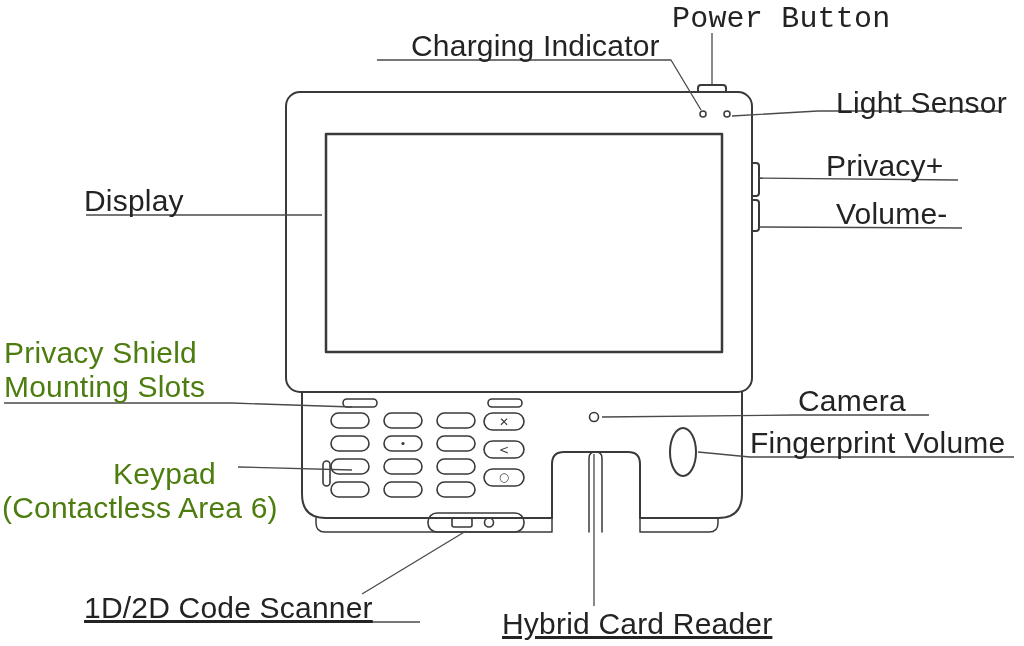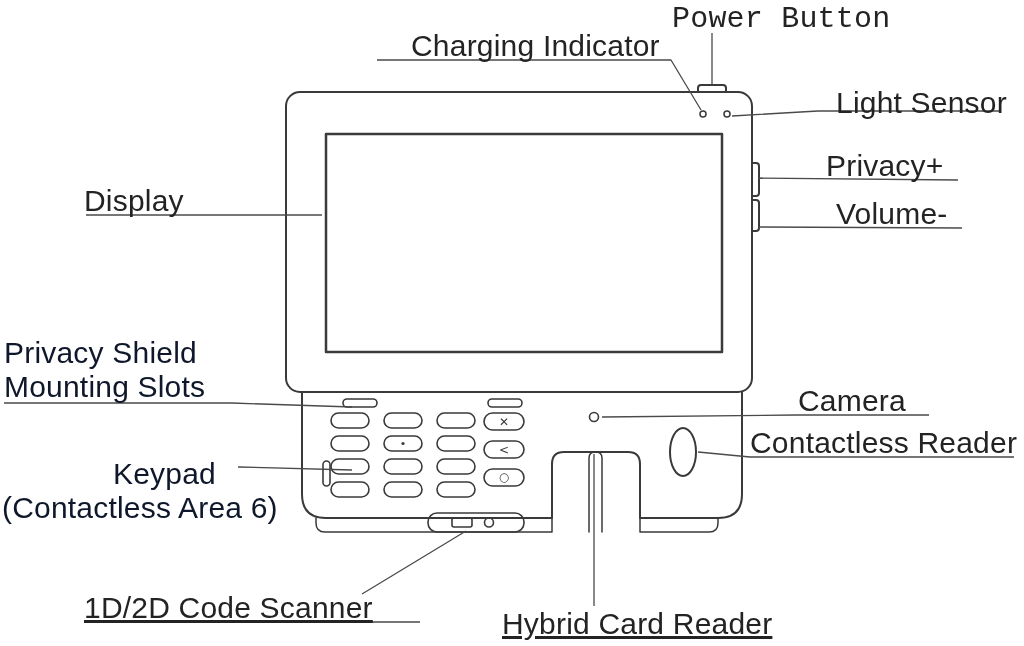--- a/index.html
+++ b/index.html
@@ -18,21 +18,21 @@
     font-size: 30px;
     font-weight: 400;
     color: #232323;
     white-space: nowrap;
     letter-spacing: 0.2px;
     line-height: 1.1;
   }
   .label-stack { position: absolute; }
   .label-stack .line {
     font-size: 30px;
-    color: #0f172a;
+    color: #4d7c0f;
     white-space: nowrap;
     letter-spacing: 0.2px;
     line-height: 34px;
   }
   .indent { padding-left: 111px; margin-top: 8px; }
 </style>
 </head>
 <body>
 
 <div class="canvas">
@@ -120,17 +120,17 @@
     <div class="line">Privacy Shield</div>
     <div class="line">Mounting Slots</div>
   </div>
 
   <div class="label-stack" style="left:2px; top:449px;">
     <div class="line indent">Keypad</div>
     <div class="line">(Contactless Area 6)</div>
   </div>
 
   <div class="label" style="left:798px; top:384px;">Camera</div>
-  <div class="label" style="left:750px; top:426px;">Contactless Reader</div>
+  <div class="label" style="left:750px; top:426px;">Fingerprint Volume</div>
   <div class="label" style="left:84px;  top:591px;text-decoration:underline;">1D/2D Code Scanner</div>
   <div class="label" style="left:502px; top:607px;text-decoration:underline;">Hybrid Card Reader</div>
 
 </div>
 
 </body></html>

